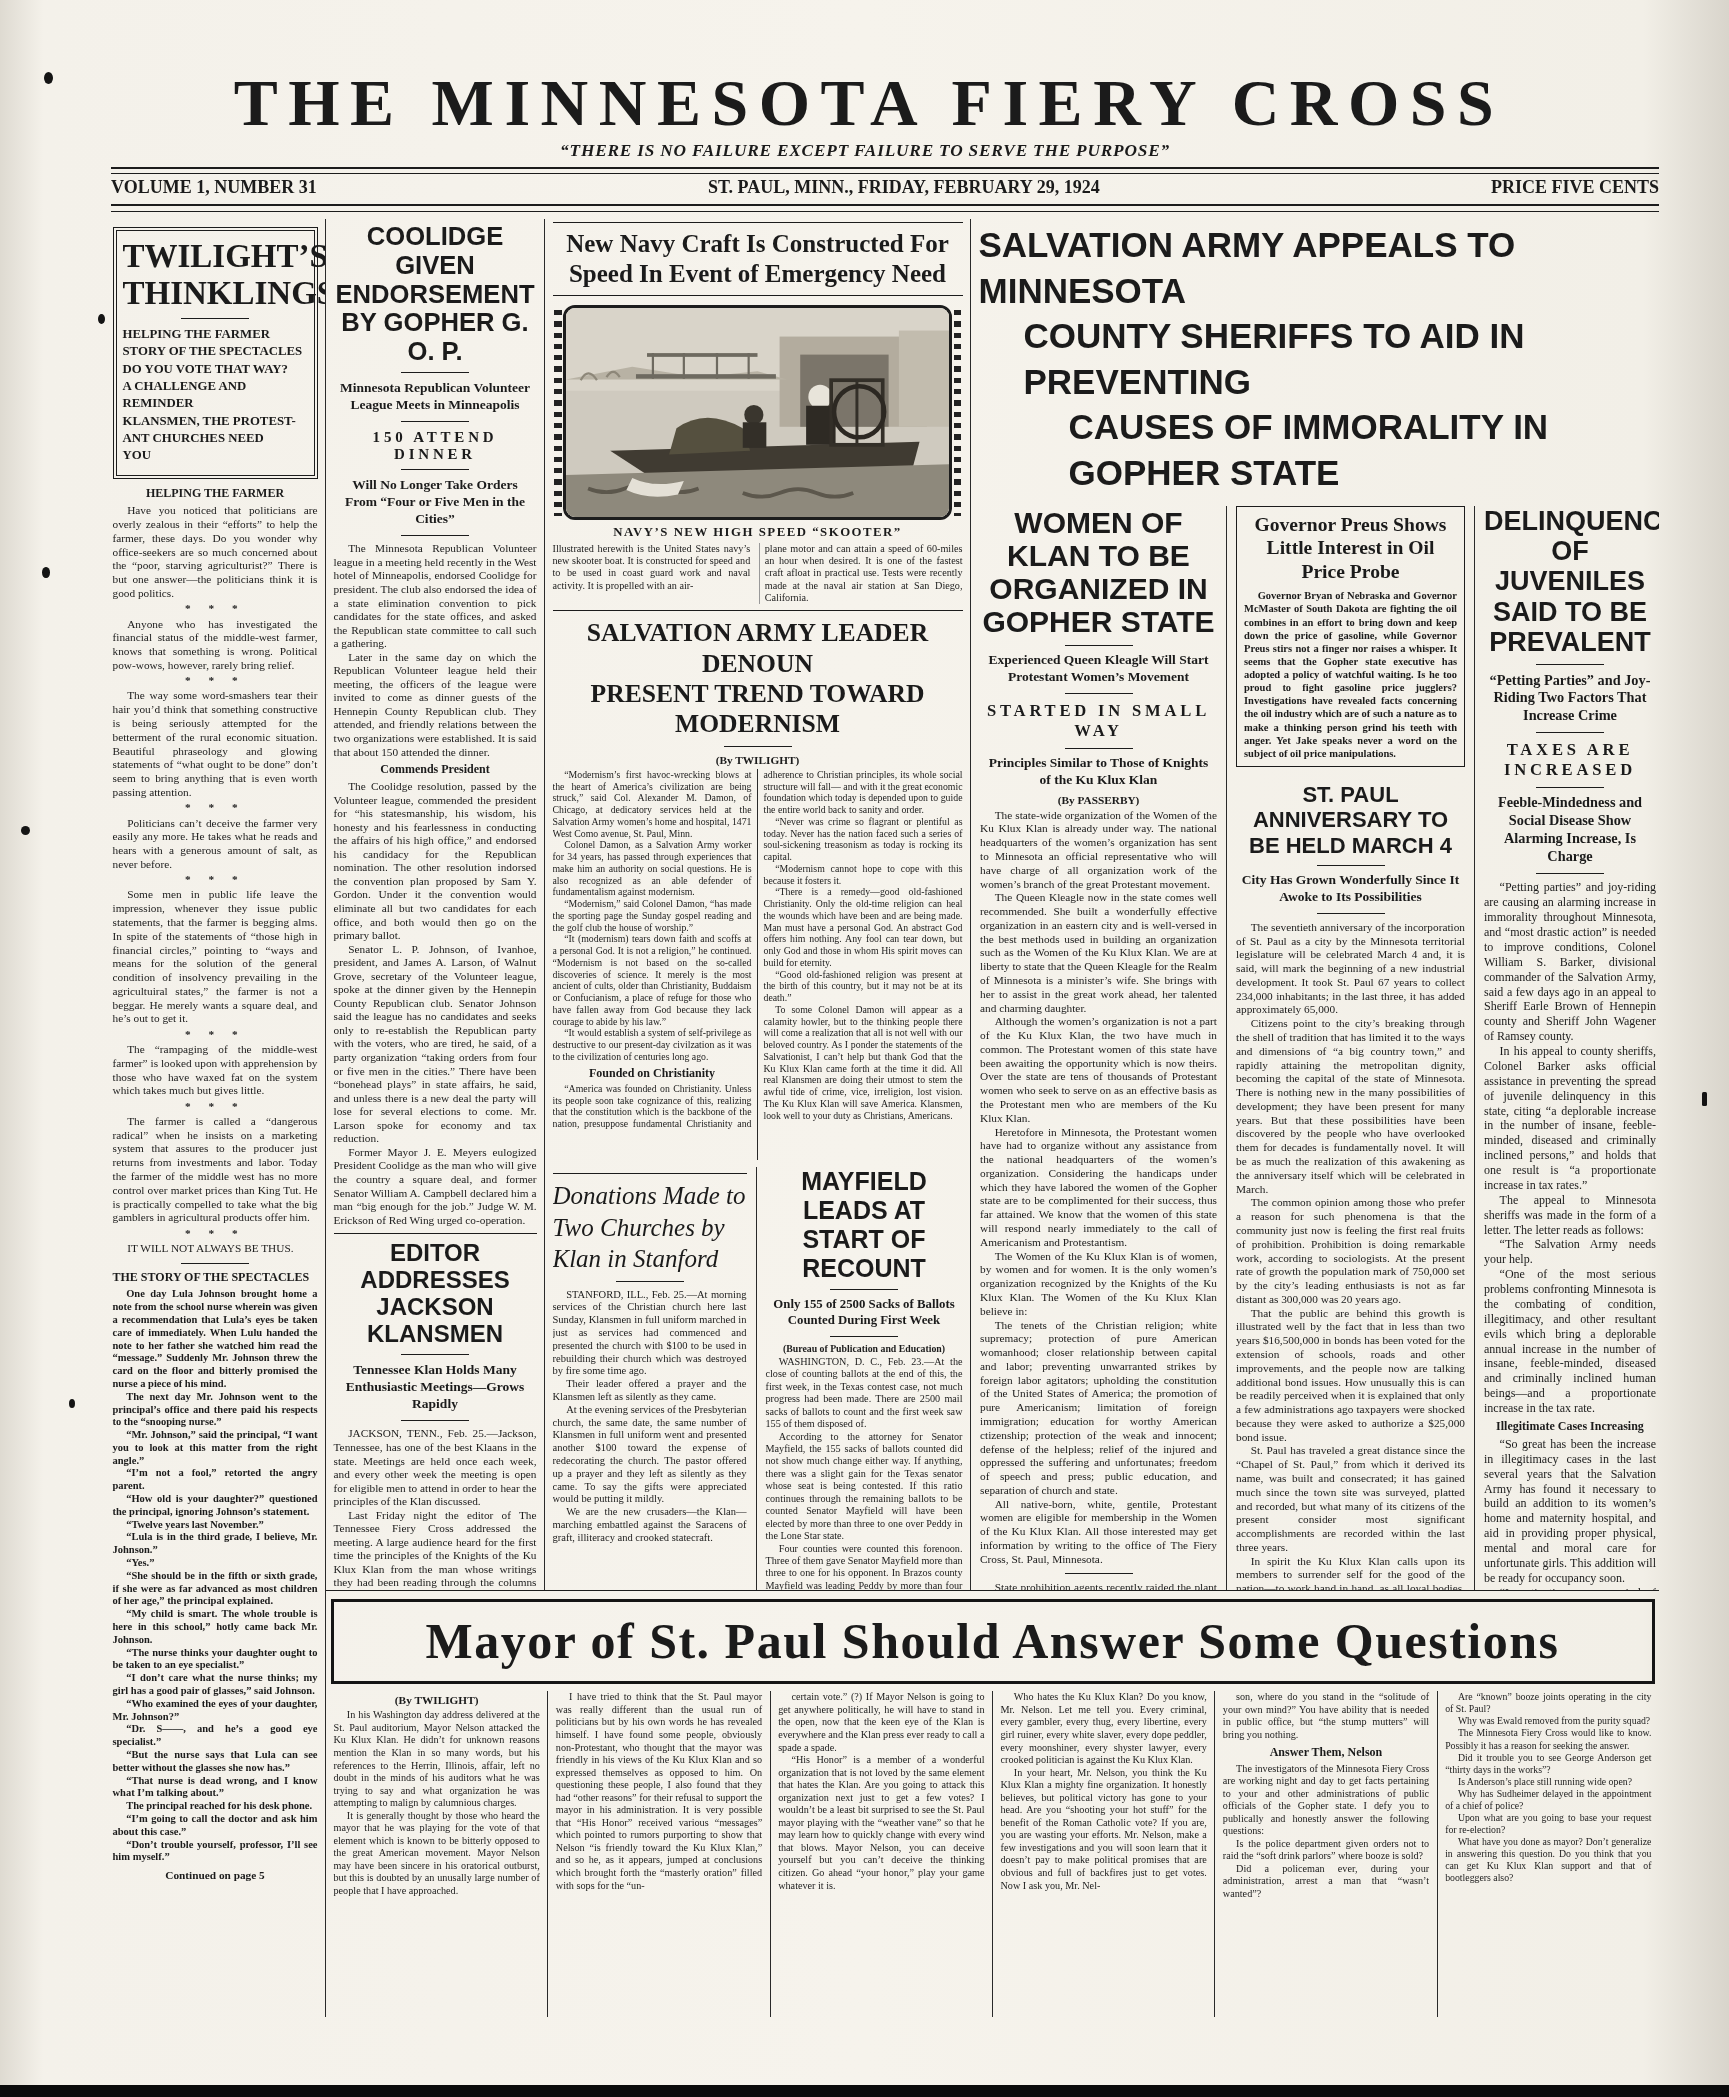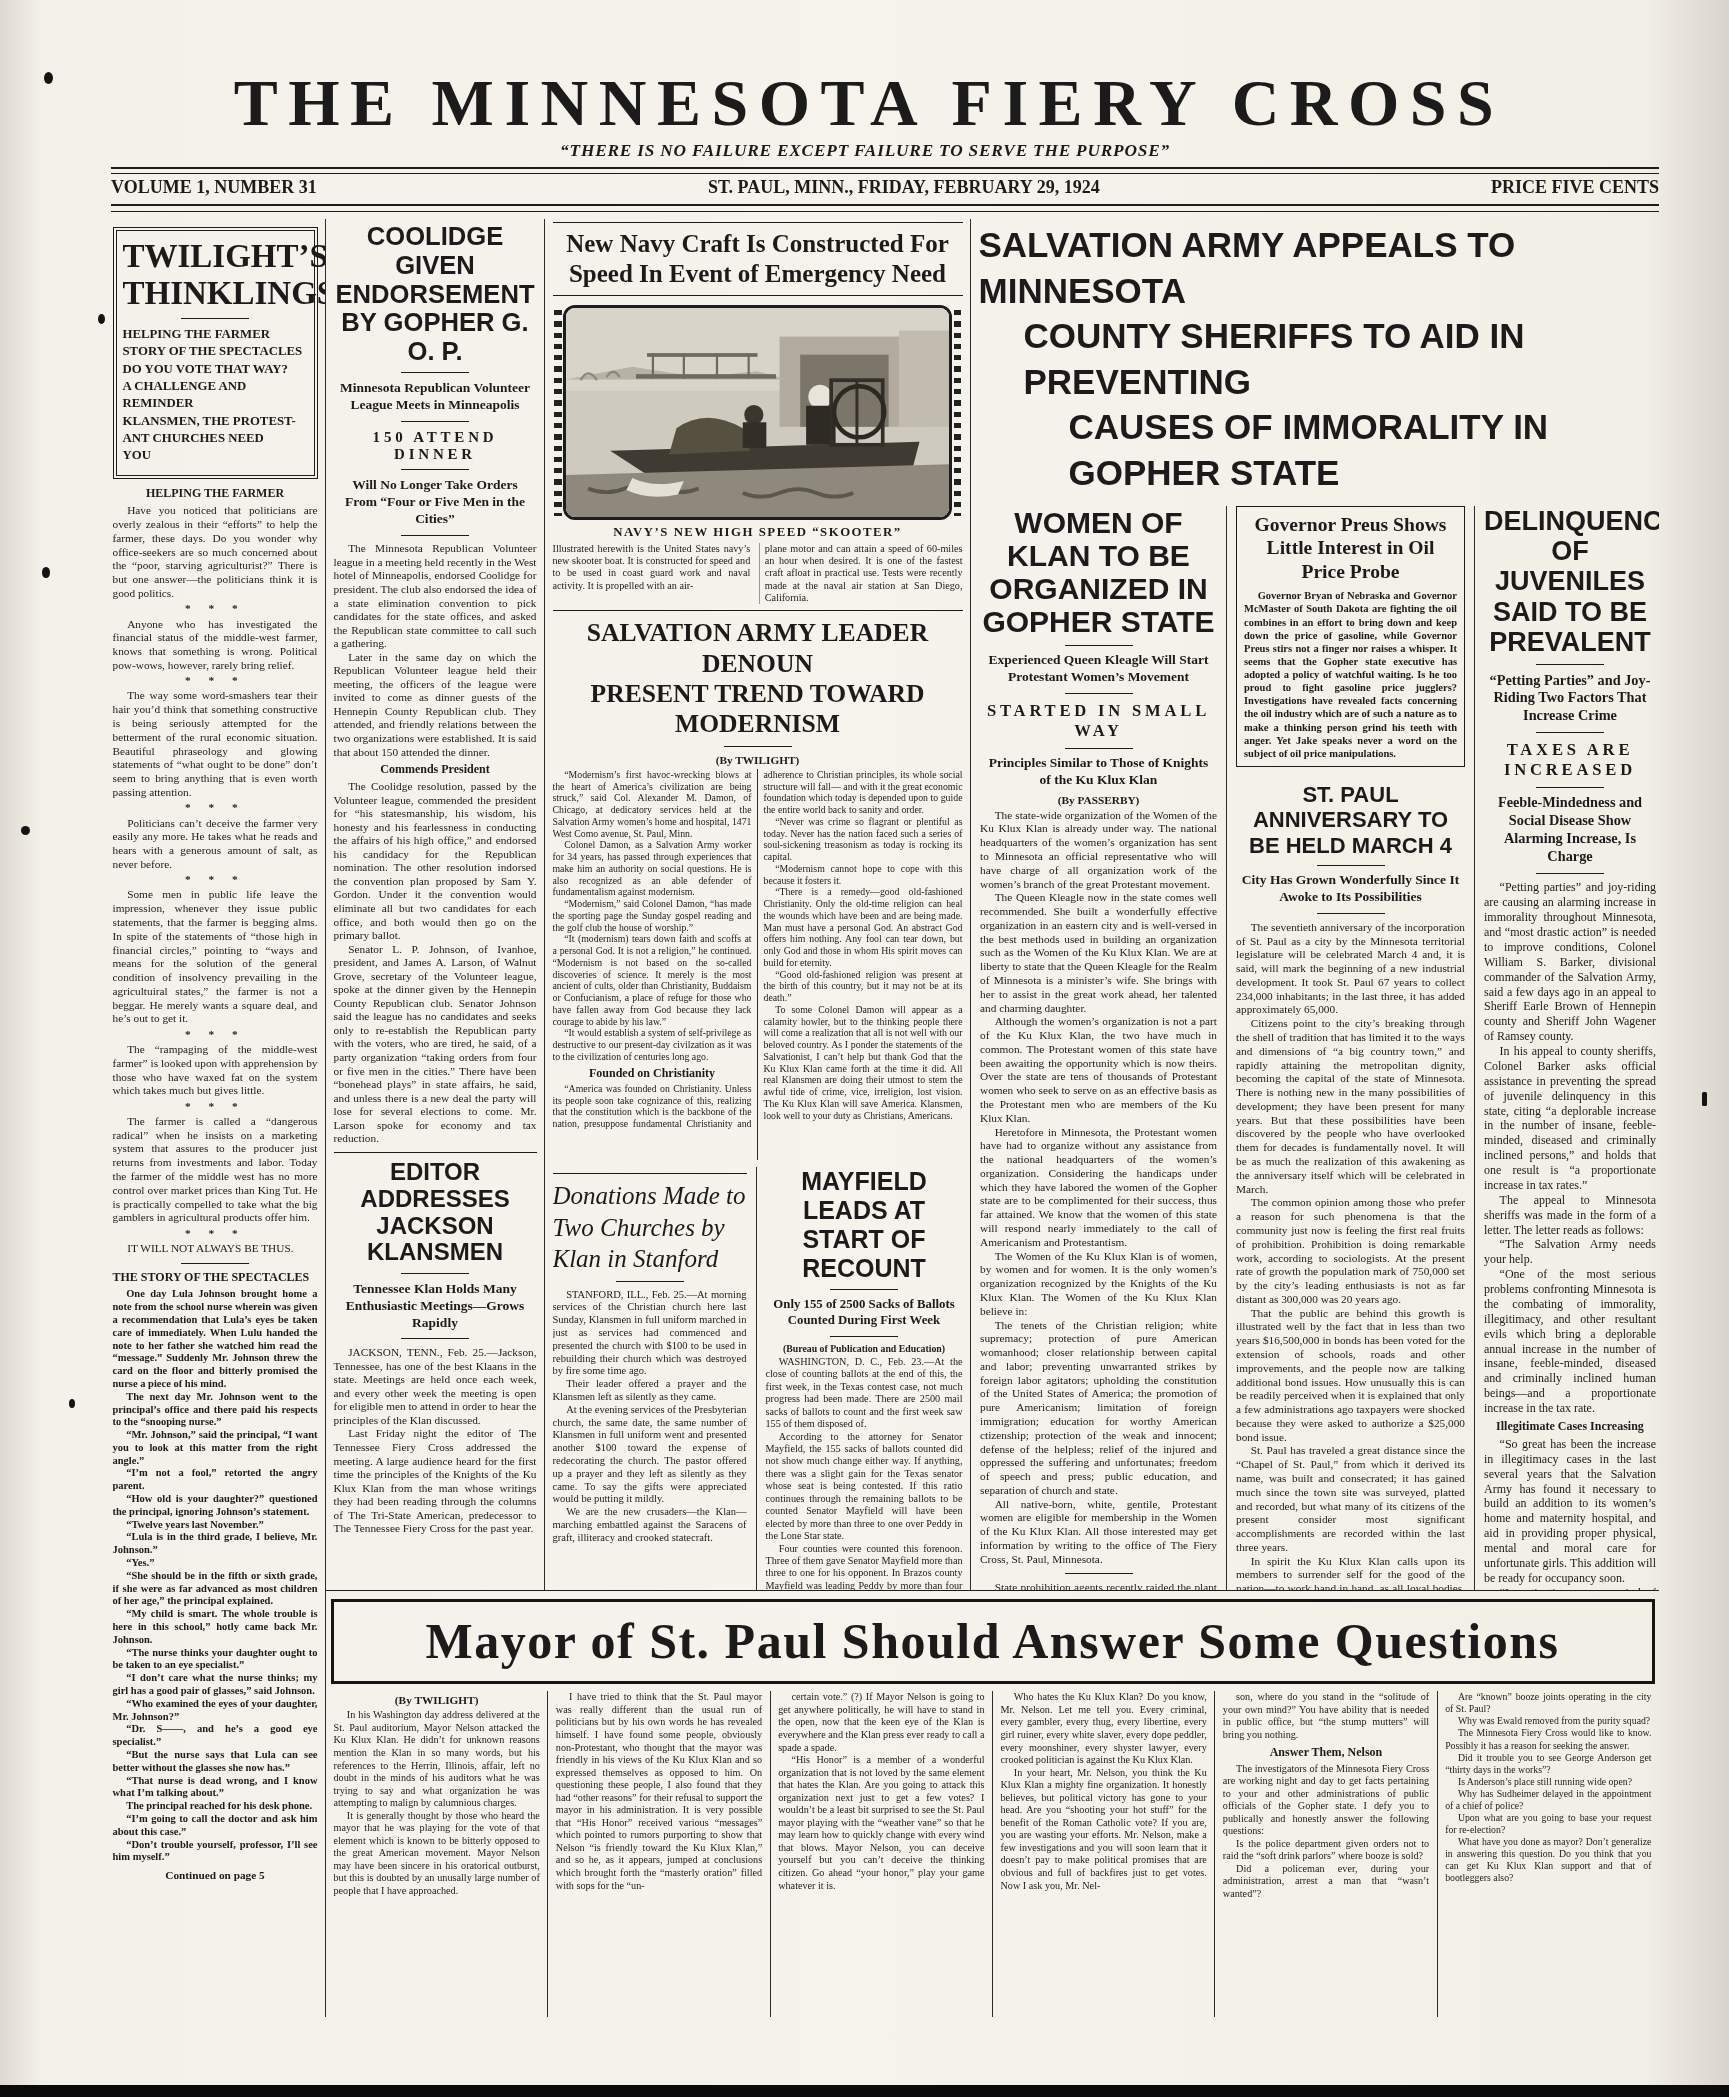--- a/index.html
+++ b/index.html
@@ -206,20 +206,21 @@
           <div class="deck">Will No Longer Take Orders From “Four or Five Men in the Cities”</div>
           <div class="mini-rule"></div>
           <div class="bodytext">
               <p class="para">The Minnesota Republican Volunteer league in a meeting held recently in the West hotel of Minneapolis, endorsed Coolidge for president. The club also endorsed the idea of a state elimination convention to pick candidates for the state offices, and asked the Republican state committee to call such a gathering.</p>
               <p class="para">Later in the same day on which the Republican Volunteer league held their meeting, the officers of the league were invited to come as dinner guests of the Hennepin County Republican club. They attended, and friendly relations between the two organizations were established. It is said that about 150 attended the dinner.</p>
             </div>
           <div class="subhead">Commends President</div>
           <div class="bodytext">
               <p class="para">The Coolidge resolution, passed by the Volunteer league, commended the president for “his statesmanship, his wisdom, his honesty and his fearlessness in conducting the affairs of his high office,” and endorsed his candidacy for the Republican nomination. The other resolution indorsed the convention plan proposed by Sam Y. Gordon. Under it the convention would eliminate all but two candidates for each office, and both would then go on the primary ballot.</p>
               <p class="para">Senator L. P. Johnson, of Ivanhoe, president, and James A. Larson, of Walnut Grove, secretary of the Volunteer league, spoke at the dinner given by the Hennepin County Republican club. Senator Johnson said the league has no candidates and seeks only to re-establish the Republican party with the voters, who are tired, he said, of a party organization “taking orders from four or five men in the cities.” There have been “bonehead plays” in state affairs, he said, and unless there is a new deal the party will lose for several elections to come. Mr. Larson spoke for economy and tax reduction.</p>
+              <p class="para">Former Mayor J. E. Meyers eulogized President Coolidge as the man who will give the country a square deal, and former Senator William A. Campbell declared him a man “big enough for the job.” Judge W. M. Erickson of Red Wing urged co-operation.</p>
             </div>
           <div class="box-rule"></div>
           <div class="gothic h-editor">EDITOR ADDRESSES JACKSON KLANSMEN</div>
           <div class="mini-rule"></div>
           <div class="deck">Tennessee Klan Holds Many Enthusiastic Meetings—Grows Rapidly</div>
           <div class="mini-rule"></div>
           <div class="bodytext">
               <p class="para">JACKSON, TENN., Feb. 25.—Jackson, Tennessee, has one of the best Klaans in the state. Meetings are held once each week, and every other week the meeting is open for eligible men to attend in order to hear the principles of the Klan discussed.</p>
               <p class="para">Last Friday night the editor of The Tennessee Fiery Cross addressed the meeting. A large audience heard for the first time the principles of the Knights of the Ku Klux Klan from the man whose writings they had been reading through the columns of The Tri-State American, predecessor to The Tennessee Fiery Cross for the past year.</p>
             </div>
@@ -377,21 +378,21 @@
               <div class="mini-rule"></div>
               <div class="crosshead">TAXES ARE INCREASED</div>
               <div class="mini-rule"></div>
               <div class="deck">Feeble-Mindedness and Social Disease Show Alarming Increase, Is Charge</div>
               <div class="mini-rule"></div>
               <div class="bodytext">
                   <p class="para">“Petting parties” and joy-riding are causing an alarming increase in immorality throughout Minnesota, and “most drastic action” is needed to improve conditions, Colonel William S. Barker, divisional commander of the Salvation Army, said a few days ago in an appeal to Sheriff Earle Brown of Hennepin county and Sheriff John Wagener of Ramsey county.</p>
                   <p class="para">In his appeal to county sheriffs, Colonel Barker asks official assistance in preventing the spread of juvenile delinquency in this state, citing “a deplorable increase in the number of insane, feeble-minded, diseased and criminally inclined persons,” and holds that one result is “a proportionate increase in tax rates.”</p>
                   <p class="para">The appeal to Minnesota sheriffs was made in the form of a letter. The letter reads as follows:</p>
                   <p class="para">“The Salvation Army needs your help.</p>
-                  <p class="para">“One of the most serious problems confronting Minnesota is the combating of immorality, illegitimacy, and other resultant evils which bring a deplorable annual increase in the number of insane, feeble-minded, diseased and criminally inclined human beings—and a proportionate increase in the tax rate.</p>
+                  <p class="para">“One of the most serious problems confronting Minnesota is the combating of condition, illegitimacy, and other resultant evils which bring a deplorable annual increase in the number of insane, feeble-minded, diseased and criminally inclined human beings—and a proportionate increase in the tax rate.</p>
                 </div>
               <div class="subhead">Illegitimate Cases Increasing</div>
               <div class="bodytext">
                   <p class="para">“So great has been the increase in illegitimacy cases in the last several years that the Salvation Army has found it necessary to build an addition to its women’s home and maternity hospital, and aid in providing proper physical, mental and moral care for unfortunate girls. This addition will be ready for occupancy soon.</p>
                   <p class="para">“Investigation over a period of 24 months reveals that in a surprisingly great number of instances ‘joy-riding’ and ‘auto petting parties’ have been responsible for the plight of those admitted to the home. Some of these girl-mothers tell stories of having been the unwilling victims of automobile drivers from whom they accepted ‘lifts,’ but in all too many cases the girls’ own love of motor car pleasure trips must be blamed.</p>
                 </div>
 
             </div>
 
           </div>

